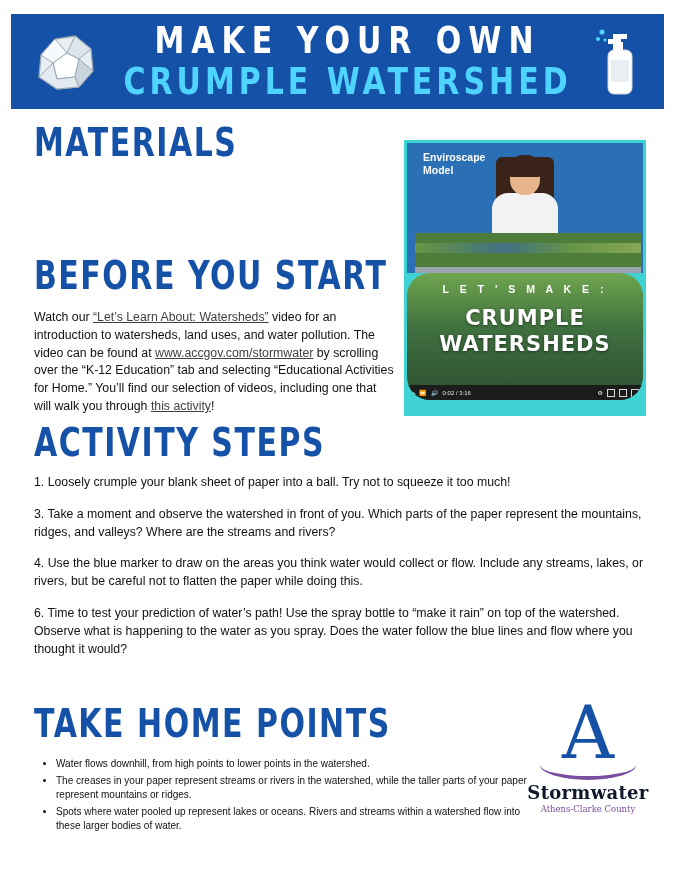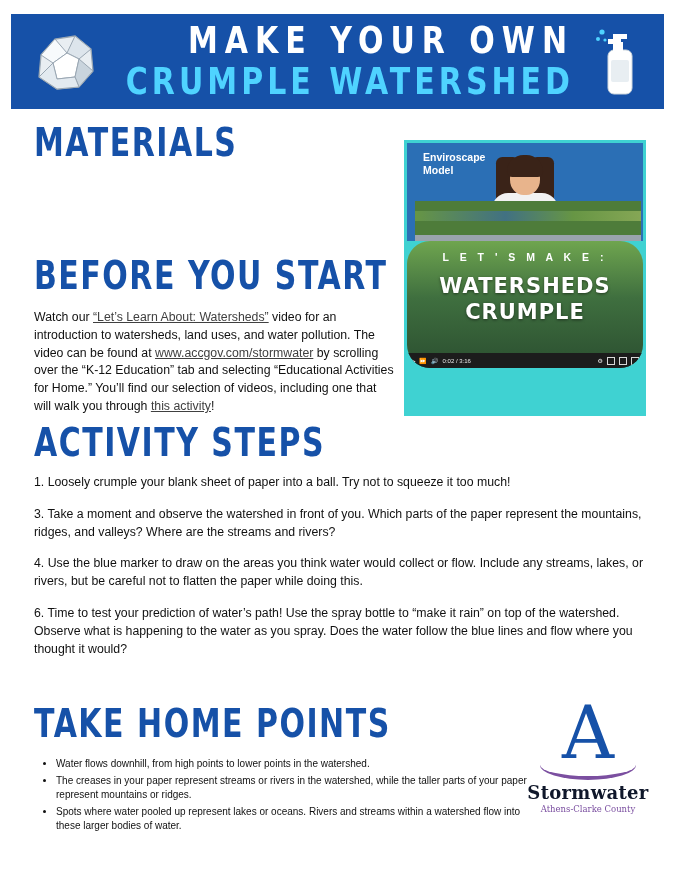--- a/index.html
+++ b/index.html
@@ -30,21 +30,21 @@
     align-items: center;
   }
   .banner-left {
     width: 110px;
     display: flex;
     align-items: center;
     justify-content: center;
   }
   .banner-center {
     flex: 1;
-    text-align: right;
+    text-align: center;
   }
   .banner-right {
     width: 90px;
     display: flex;
     align-items: center;
     justify-content: center;
   }
   .title-line1 {
     font-family: "DejaVu Sans", sans-serif;
     font-weight: bold;
@@ -133,21 +133,21 @@
     left: 404px;
     top: 140px;
     width: 242px;
     height: 276px;
     background: #3fd2d2;
     border: 3px solid #3fd2d2;
     box-sizing: border-box;
   }
   .video-top {
     position: relative;
-    height: 98px;
+    height: 130px;
     background: #2b6fb5;
     overflow: hidden;
   }
   .video-label {
     position: absolute;
     left: 16px;
     top: 8px;
     color: #ffffff;
     font-size: 10.5px;
     font-weight: bold;
@@ -350,22 +350,22 @@
       <div class="hair-right"></div>
       <div class="person-head"></div>
       <div class="hair-top"></div>
       <div class="torso"></div>
       <div class="skirt"></div>
       <div class="table-model"></div>
     </div>
     <div class="video-bottom">
       <div class="lets-make">L E T ' S   M A K E :</div>
       <div class="vid-title">
+        <div>CRUMPLE</div>
         <div>WATERSHEDS</div>
-        <div>CRUMPLE</div>
       </div>
       <div class="video-controls">
         <span>▶</span>
         <span>⏩</span>
         <span>🔊</span>
         <span>0:02 / 3:16</span>
         <span class="right">
           <span>⚙</span>
           <span class="cblock"></span>
           <span class="cblock"></span>

